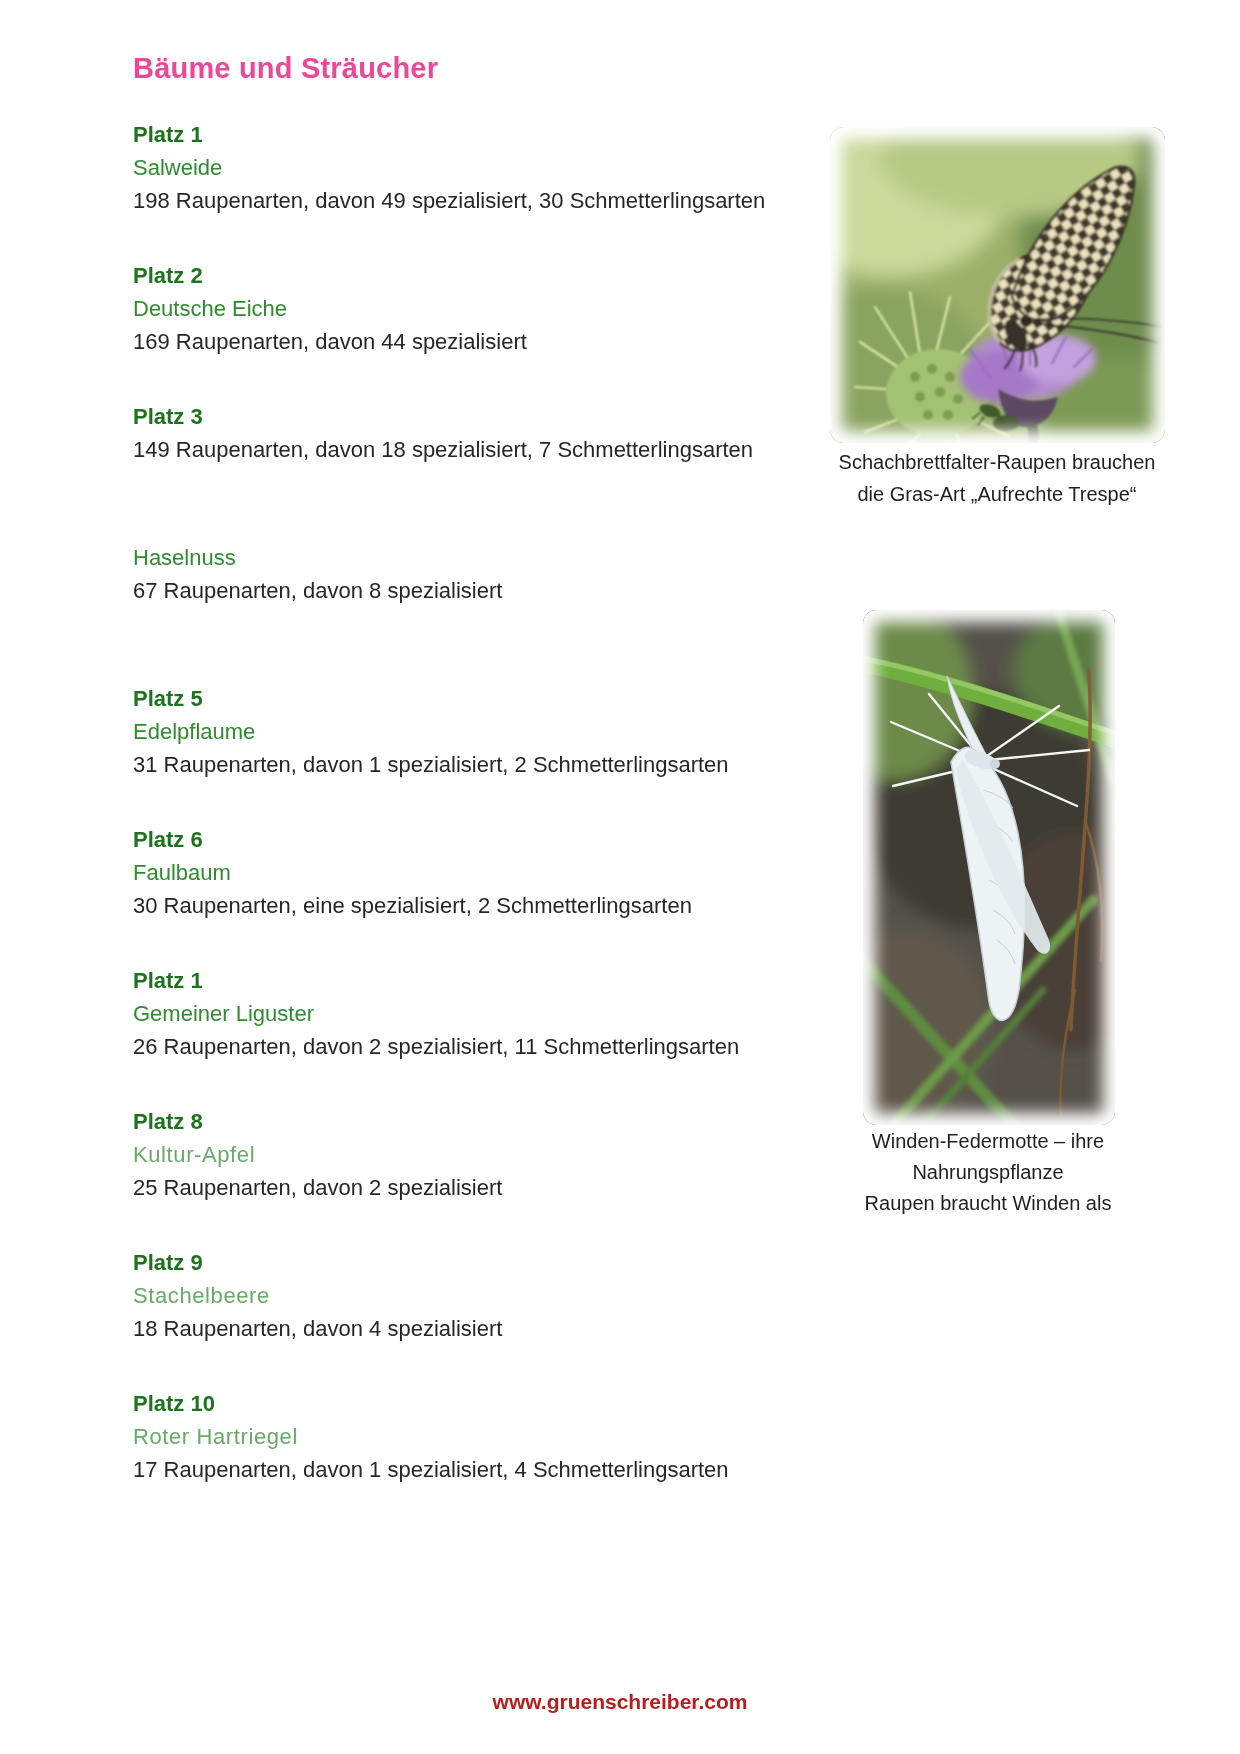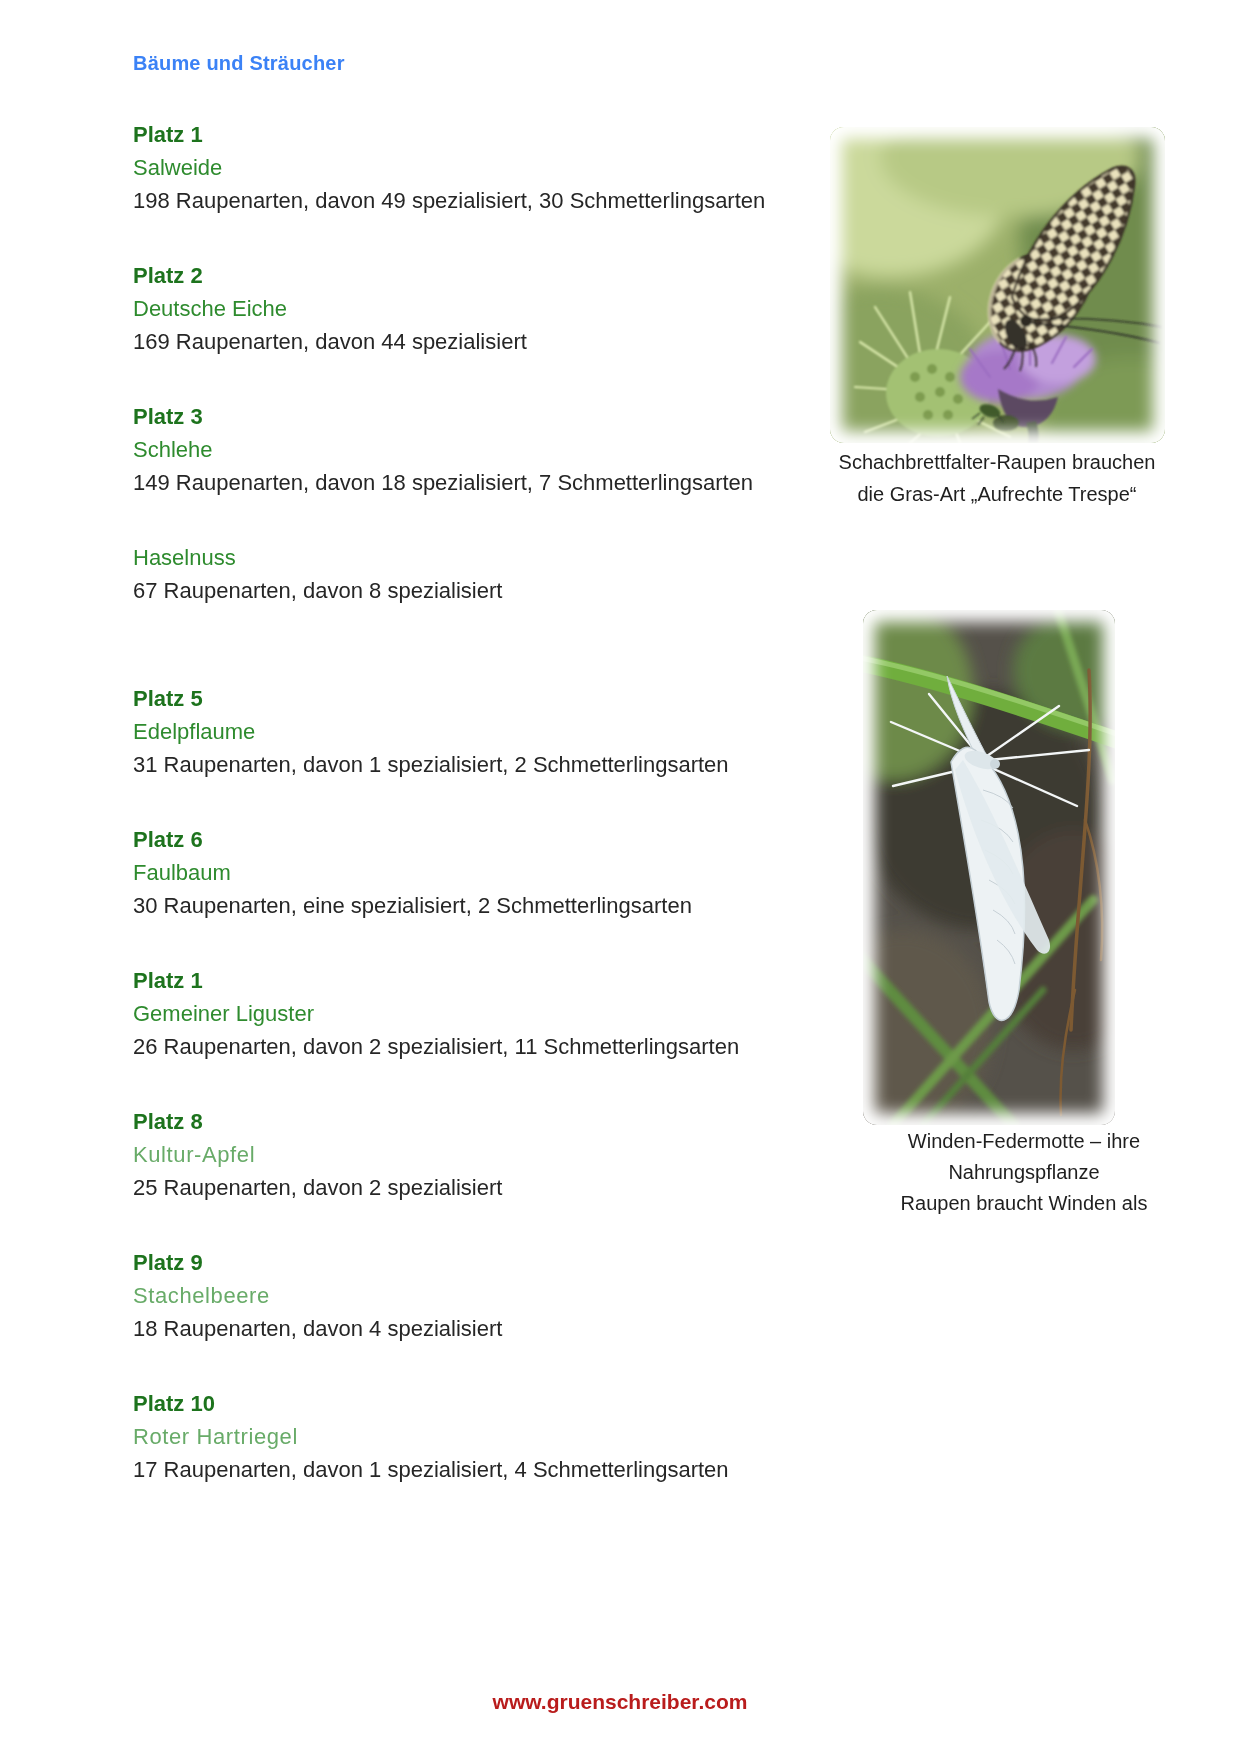--- a/index.html
+++ b/index.html
@@ -4,42 +4,42 @@
 <style>
   * { margin:0; padding:0; box-sizing:border-box; }
   html,body { background:#ffffff; }
   body { font-family:"Liberation Sans", sans-serif; }
   .page {
     position:relative; width:1240px; height:1754px; background:#ffffff;
     overflow:hidden; margin:0 auto;
   }
   .title {
     position:absolute; left:133px; top:52px;
-    font-size:20px; font-weight:bold; color:#3b82f6; letter-spacing:0.2px;
+    font-size:29px; font-weight:bold; color:#ec4899; letter-spacing:0.2px;
   }
   .entries { position:absolute; left:133px; top:118px; width:700px; }
   .entry { height:141px; }
   .entry .rank  { font-size:22px; line-height:33px; font-weight:bold; color:#1d731d; }
   .entry .plant { font-size:22px; line-height:33px; color:#2e8b2e; }
   .entry .plant.light { color:#68ab68; letter-spacing:0.6px; }
   .entry .stats { font-size:22px; line-height:33px; color:#262626; }
 
   .photo-frame { position:absolute; }
   .photo-frame svg { display:block; border-radius:14px; }
   .photo-frame .feather {
     position:absolute; inset:0; border-radius:14px;
     box-shadow: inset 0 0 16px 12px #ffffff;
     pointer-events:none;
   }
   .photo1 { left:830px; top:127px; width:335px; height:316px; }
   .photo2 { left:863px; top:610px; width:252px; height:515px; }
 
   .caption { position:absolute; text-align:center; color:#1f1f1f; font-size:20px; line-height:32px; }
   .caption1 { left:812px; top:446px; width:370px; }
-  .caption2 { left:874px; top:1126px; width:300px; line-height:31px; }
+  .caption2 { left:838px; top:1126px; width:300px; line-height:31px; }
 
   .footer {
     position:absolute; left:0; top:1690px; width:1240px; text-align:center;
     font-size:21px; font-weight:bold; color:#b91c1c;
   }
 </style>
 </head>
 <body>
 
 <div class="page">
@@ -52,21 +52,20 @@
       <div class="plant">Salweide</div>
       <div class="stats">198 Raupenarten, davon 49 spezialisiert, 30 Schmetterlingsarten</div>
     </div>
     <div class="entry">
       <div class="rank">Platz 2</div>
       <div class="plant">Deutsche Eiche</div>
       <div class="stats">169 Raupenarten, davon 44 spezialisiert</div>
     </div>
     <div class="entry">
       <div class="rank">Platz 3</div>
-      <div class="plant">Schlehe</div>
       <div class="stats">149 Raupenarten, davon 18 spezialisiert, 7 Schmetterlingsarten</div>
     </div>
     <div class="entry">
       <div class="plant">Haselnuss</div>
       <div class="stats">67 Raupenarten, davon 8 spezialisiert</div>
     </div>
     <div class="entry">
       <div class="rank">Platz 5</div>
       <div class="plant">Edelpflaume</div>
       <div class="stats">31 Raupenarten, davon 1 spezialisiert, 2 Schmetterlingsarten</div>

